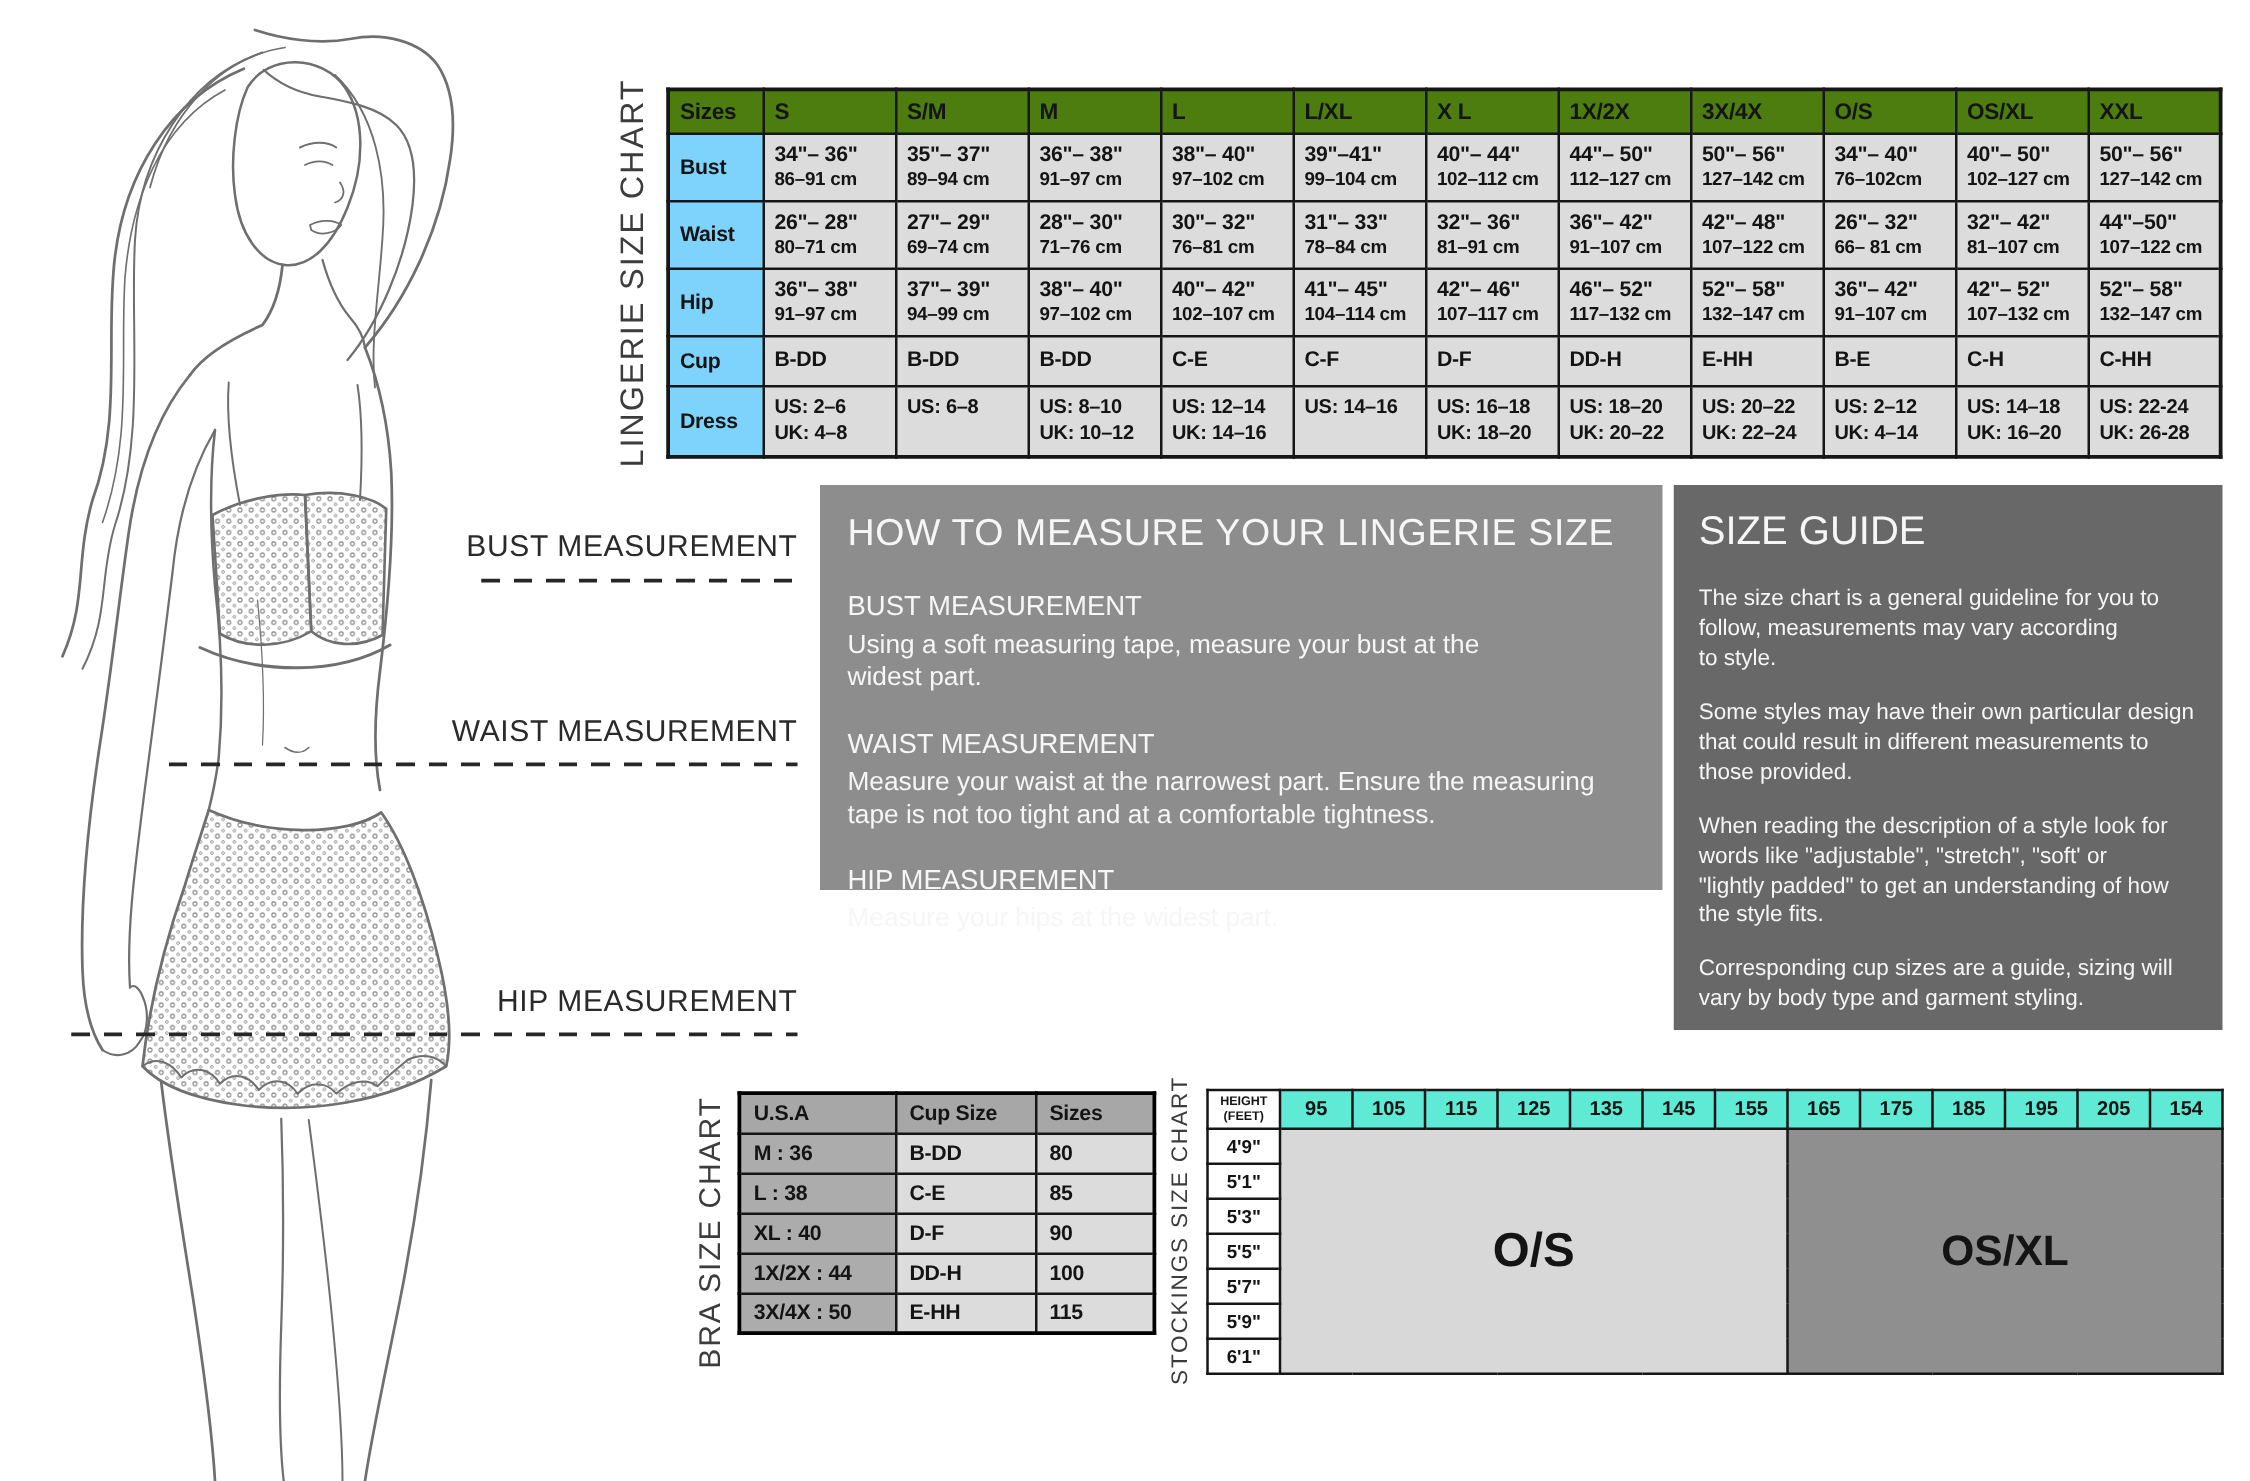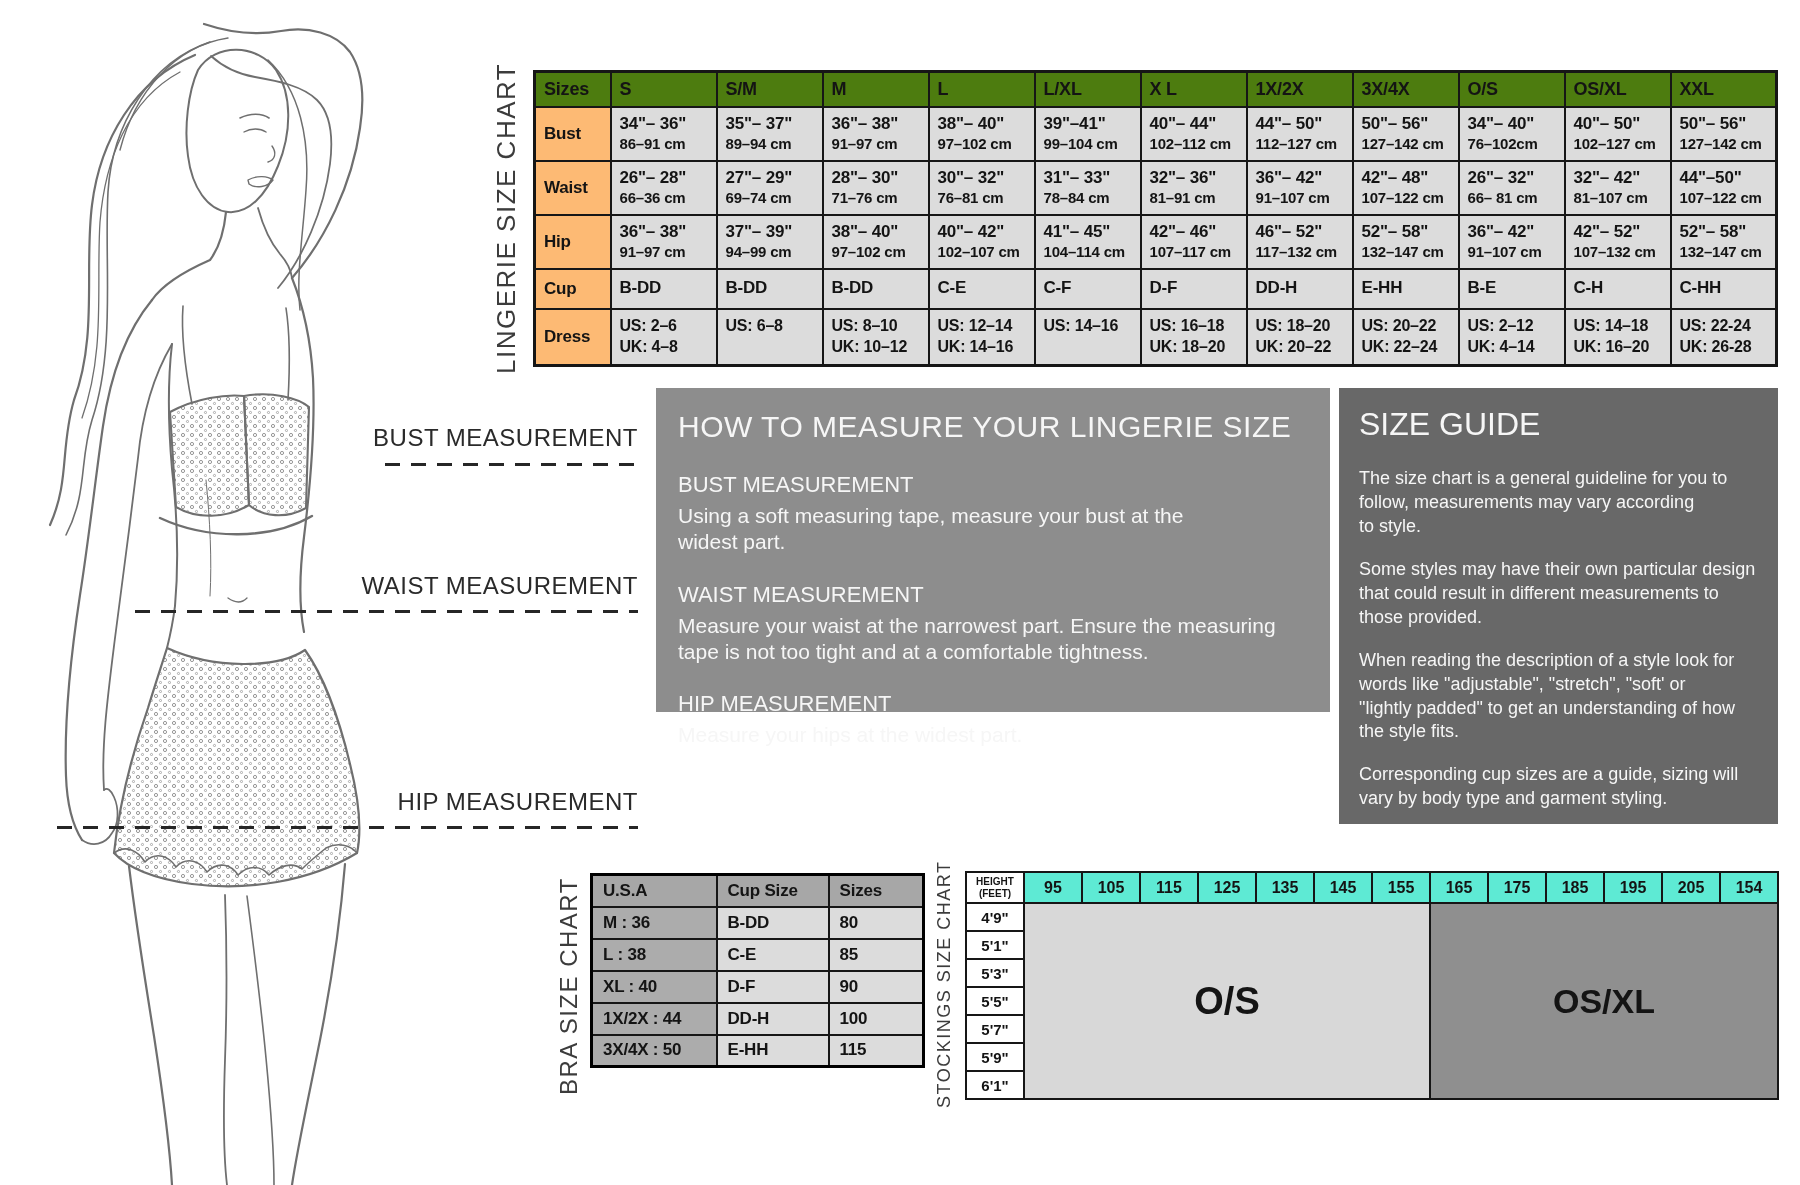--- a/index.html
+++ b/index.html
@@ -15,21 +15,21 @@
     position:absolute; writing-mode:vertical-rl; transform:rotate(180deg);
     display:flex; align-items:center; justify-content:center;
     color:#3c3c3c; letter-spacing:1.5px; font-weight:400; white-space:nowrap;
   }
 
   
   table { border-collapse:collapse; table-layout:fixed; }
   .sizetable { position:absolute; left:533px; top:70px; width:1245px; border:3px solid #161616; }
   .sizetable td { border:2px solid #161616; vertical-align:middle; padding:2px 8px; letter-spacing:-0.2px; }
   .sizetable td.h   { background:#4d7c0f; font-weight:bold; font-size:18px; }
-  .sizetable td.lab { background:#fdba74; font-weight:bold; font-size:17px; }
+  .sizetable td.lab { background:#7dd3fc; font-weight:bold; font-size:17px; }
   .sizetable td.d   { background:#dcdcdc; font-weight:bold; }
   .sizetable .l1 { font-size:17px; line-height:1.3; }
   .sizetable .l2 { font-size:15px; line-height:1.25; }
   .sizetable tr:nth-child(1) { height:35px; }
   .sizetable tr.r-bust, .sizetable tr.r-waist, .sizetable tr.r-hip { height:54px; }
   .sizetable tr.r-cup { height:40px; }
   .sizetable tr.r-dress { height:57px; }
   .sizetable tr.r-dress .l1 { font-size:16px; }
   .sizetable tr.r-dress .l2 { font-size:16px; }
 
@@ -204,21 +204,21 @@
         </td>
         <td class="d">
           <div class="l1">50"– 56"</div>
           <div class="l2">127–142 cm</div>
         </td>
       </tr>
       <tr class="r-waist">
         <td class="lab">Waist</td>
         <td class="d">
           <div class="l1">26"– 28"</div>
-          <div class="l2">66–36 cm</div>
+          <div class="l2">80–71 cm</div>
         </td>
         <td class="d">
           <div class="l1">27"– 29"</div>
           <div class="l2">69–74 cm</div>
         </td>
         <td class="d">
           <div class="l1">28"– 30"</div>
           <div class="l2">71–76 cm</div>
         </td>
         <td class="d">

